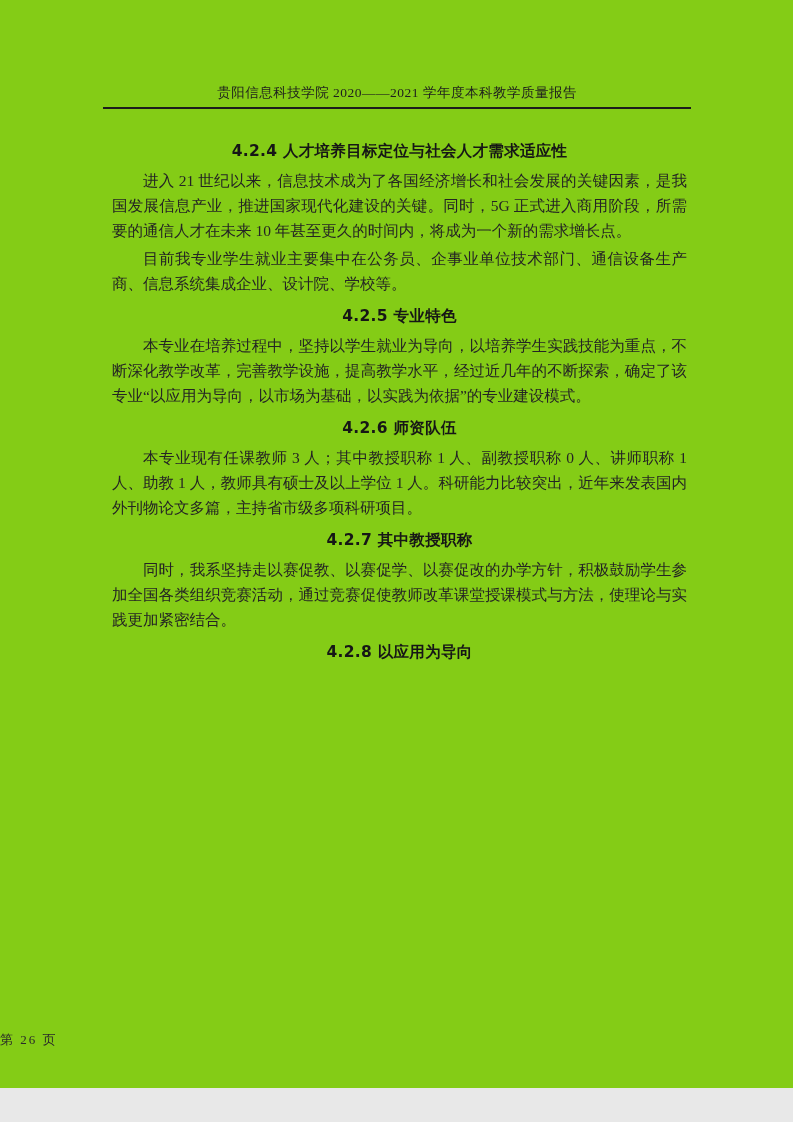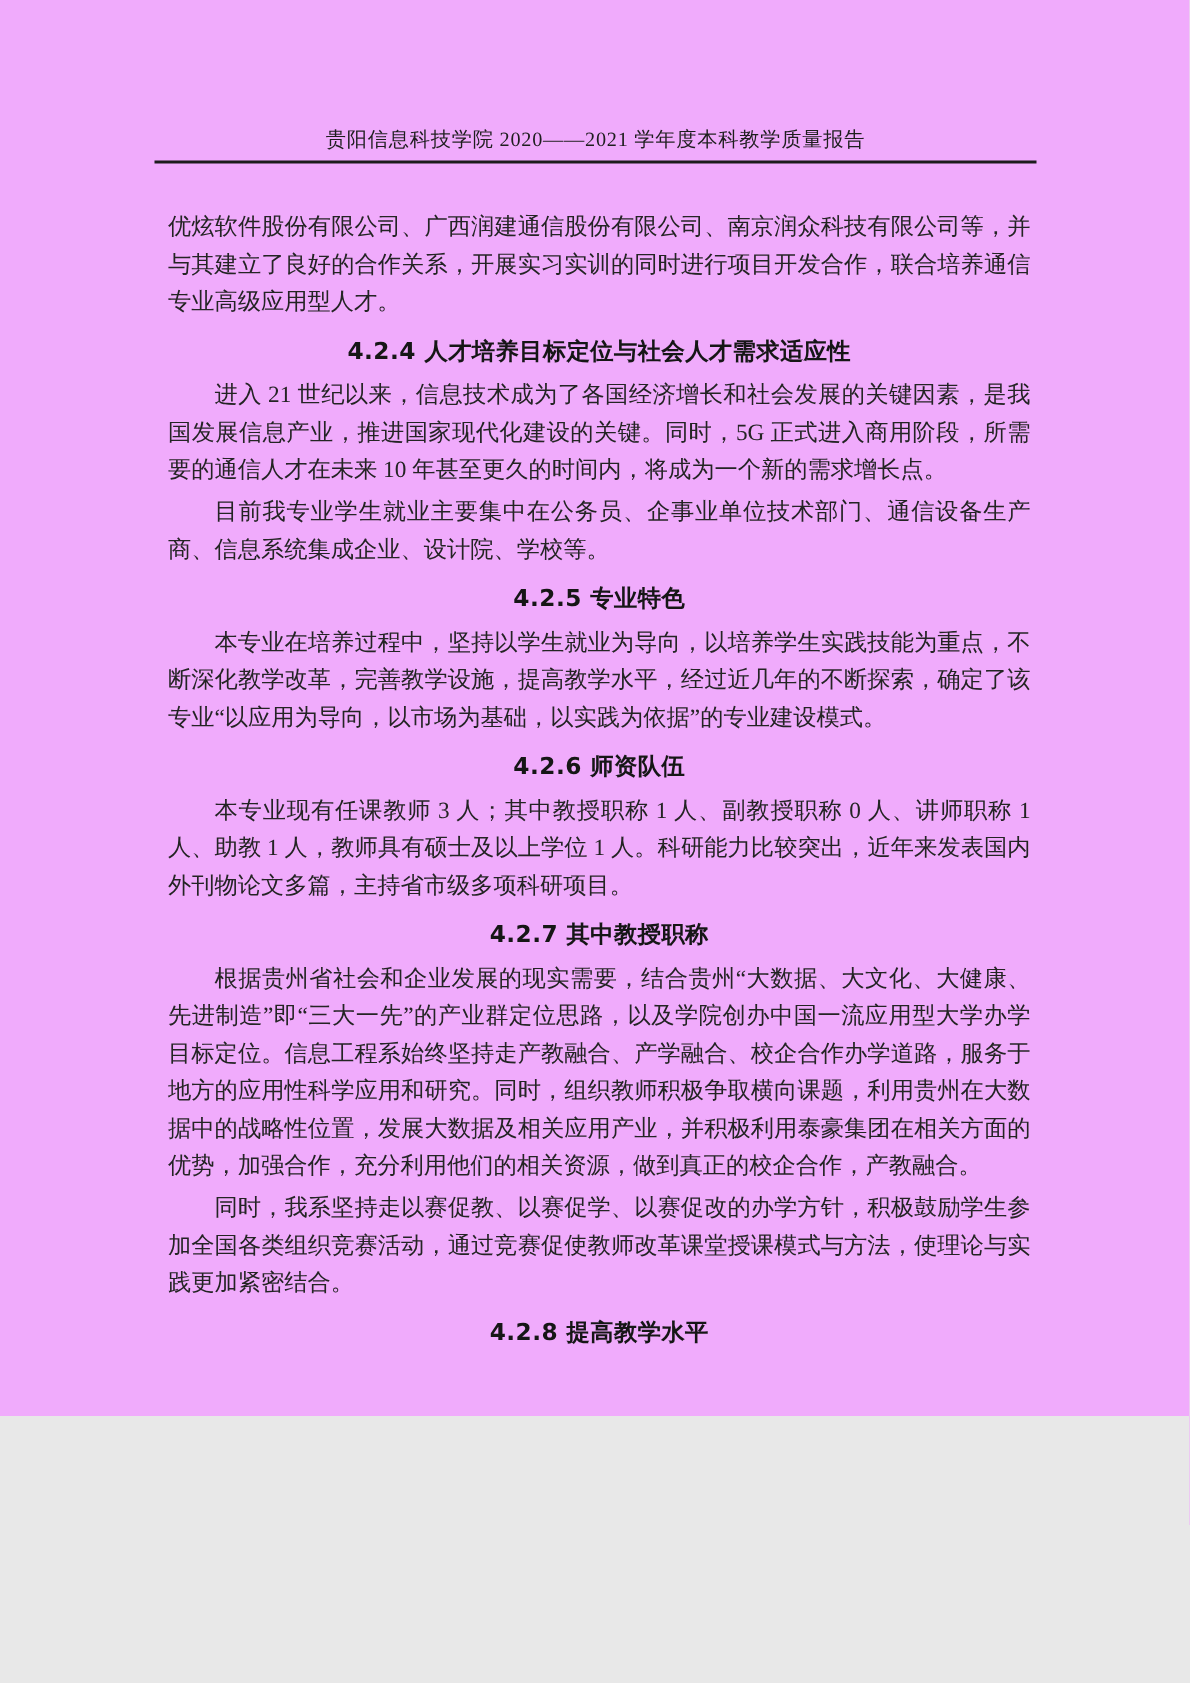--- a/index.html
+++ b/index.html
@@ -3,23 +3,23 @@
 <meta charset="utf-8">
 <style>
   html, body {
     margin: 0;
     padding: 0;
     background: #e8e8e8;
   }
   .page {
     position: relative;
     width: 793px;
-    height: 944px;
+    height: 1088px;
     margin: 0 auto;
-    background: #f0abfc;
+    background: #84cc16;
     overflow: hidden;
     font-family: "Liberation Serif", "DejaVu Serif", serif;
     color: #232323;
   }
   
   .running-head {
     margin: 84px 102px 0 103px;
     padding-bottom: 6px;
     border-bottom: 2.5px solid #1c1c1c;
     text-align: center;
@@ -72,42 +72,40 @@
 <body>
 
 <div class="page">
 
   <header class="running-head">
     <div class="running-head-title">贵阳信息科技学院 2020——2021 学年度本科教学质量报告</div>
   </header>
 
   <main class="content">
 
-    <p class="para continuation">优炫软件股份有限公司、广西润建通信股份有限公司、南京润众科技有限公司等，并与其建立了良好的合作关系，开展实习实训的同时进行项目开发合作，联合培养通信专业高级应用型人才。</p>
 
     <h2 class="heading">4.2.4 人才培养目标定位与社会人才需求适应性</h2>
 
     <p class="para">进入 21 世纪以来，信息技术成为了各国经济增长和社会发展的关键因素，是我国发展信息产业，推进国家现代化建设的关键。同时，5G 正式进入商用阶段，所需要的通信人才在未来 10 年甚至更久的时间内，将成为一个新的需求增长点。</p>
 
     <p class="para">目前我专业学生就业主要集中在公务员、企事业单位技术部门、通信设备生产商、信息系统集成企业、设计院、学校等。</p>
 
     <h2 class="heading">4.2.5 专业特色</h2>
 
     <p class="para">本专业在培养过程中，坚持以学生就业为导向，以培养学生实践技能为重点，不断深化教学改革，完善教学设施，提高教学水平，经过近几年的不断探索，确定了该专业“以应用为导向，以市场为基础，以实践为依据”的专业建设模式。</p>
 
     <h2 class="heading">4.2.6 师资队伍</h2>
 
     <p class="para">本专业现有任课教师 3 人；其中教授职称 1 人、副教授职称 0 人、讲师职称 1 人、助教 1 人，教师具有硕士及以上学位 1 人。科研能力比较突出，近年来发表国内外刊物论文多篇，主持省市级多项科研项目。</p>
 
     <h2 class="heading">4.2.7 其中教授职称</h2>
 
-    <p class="para">根据贵州省社会和企业发展的现实需要，结合贵州“大数据、大文化、大健康、先进制造”即“三大一先”的产业群定位思路，以及学院创办中国一流应用型大学办学目标定位。信息工程系始终坚持走产教融合、产学融合、校企合作办学道路，服务于地方的应用性科学应用和研究。同时，组织教师积极争取横向课题，利用贵州在大数据中的战略性位置，发展大数据及相关应用产业，并积极利用泰豪集团在相关方面的优势，加强合作，充分利用他们的相关资源，做到真正的校企合作，产教融合。</p>
 
     <p class="para">同时，我系坚持走以赛促教、以赛促学、以赛促改的办学方针，积极鼓励学生参加全国各类组织竞赛活动，通过竞赛促使教师改革课堂授课模式与方法，使理论与实践更加紧密结合。</p>
 
-    <h2 class="heading">4.2.8 提高教学水平</h2>
+    <h2 class="heading">4.2.8 以应用为导向</h2>
 
 
   </main>
 
   <footer class="page-footer">第 26 页</footer>
 
 </div>
 
 </body></html>

